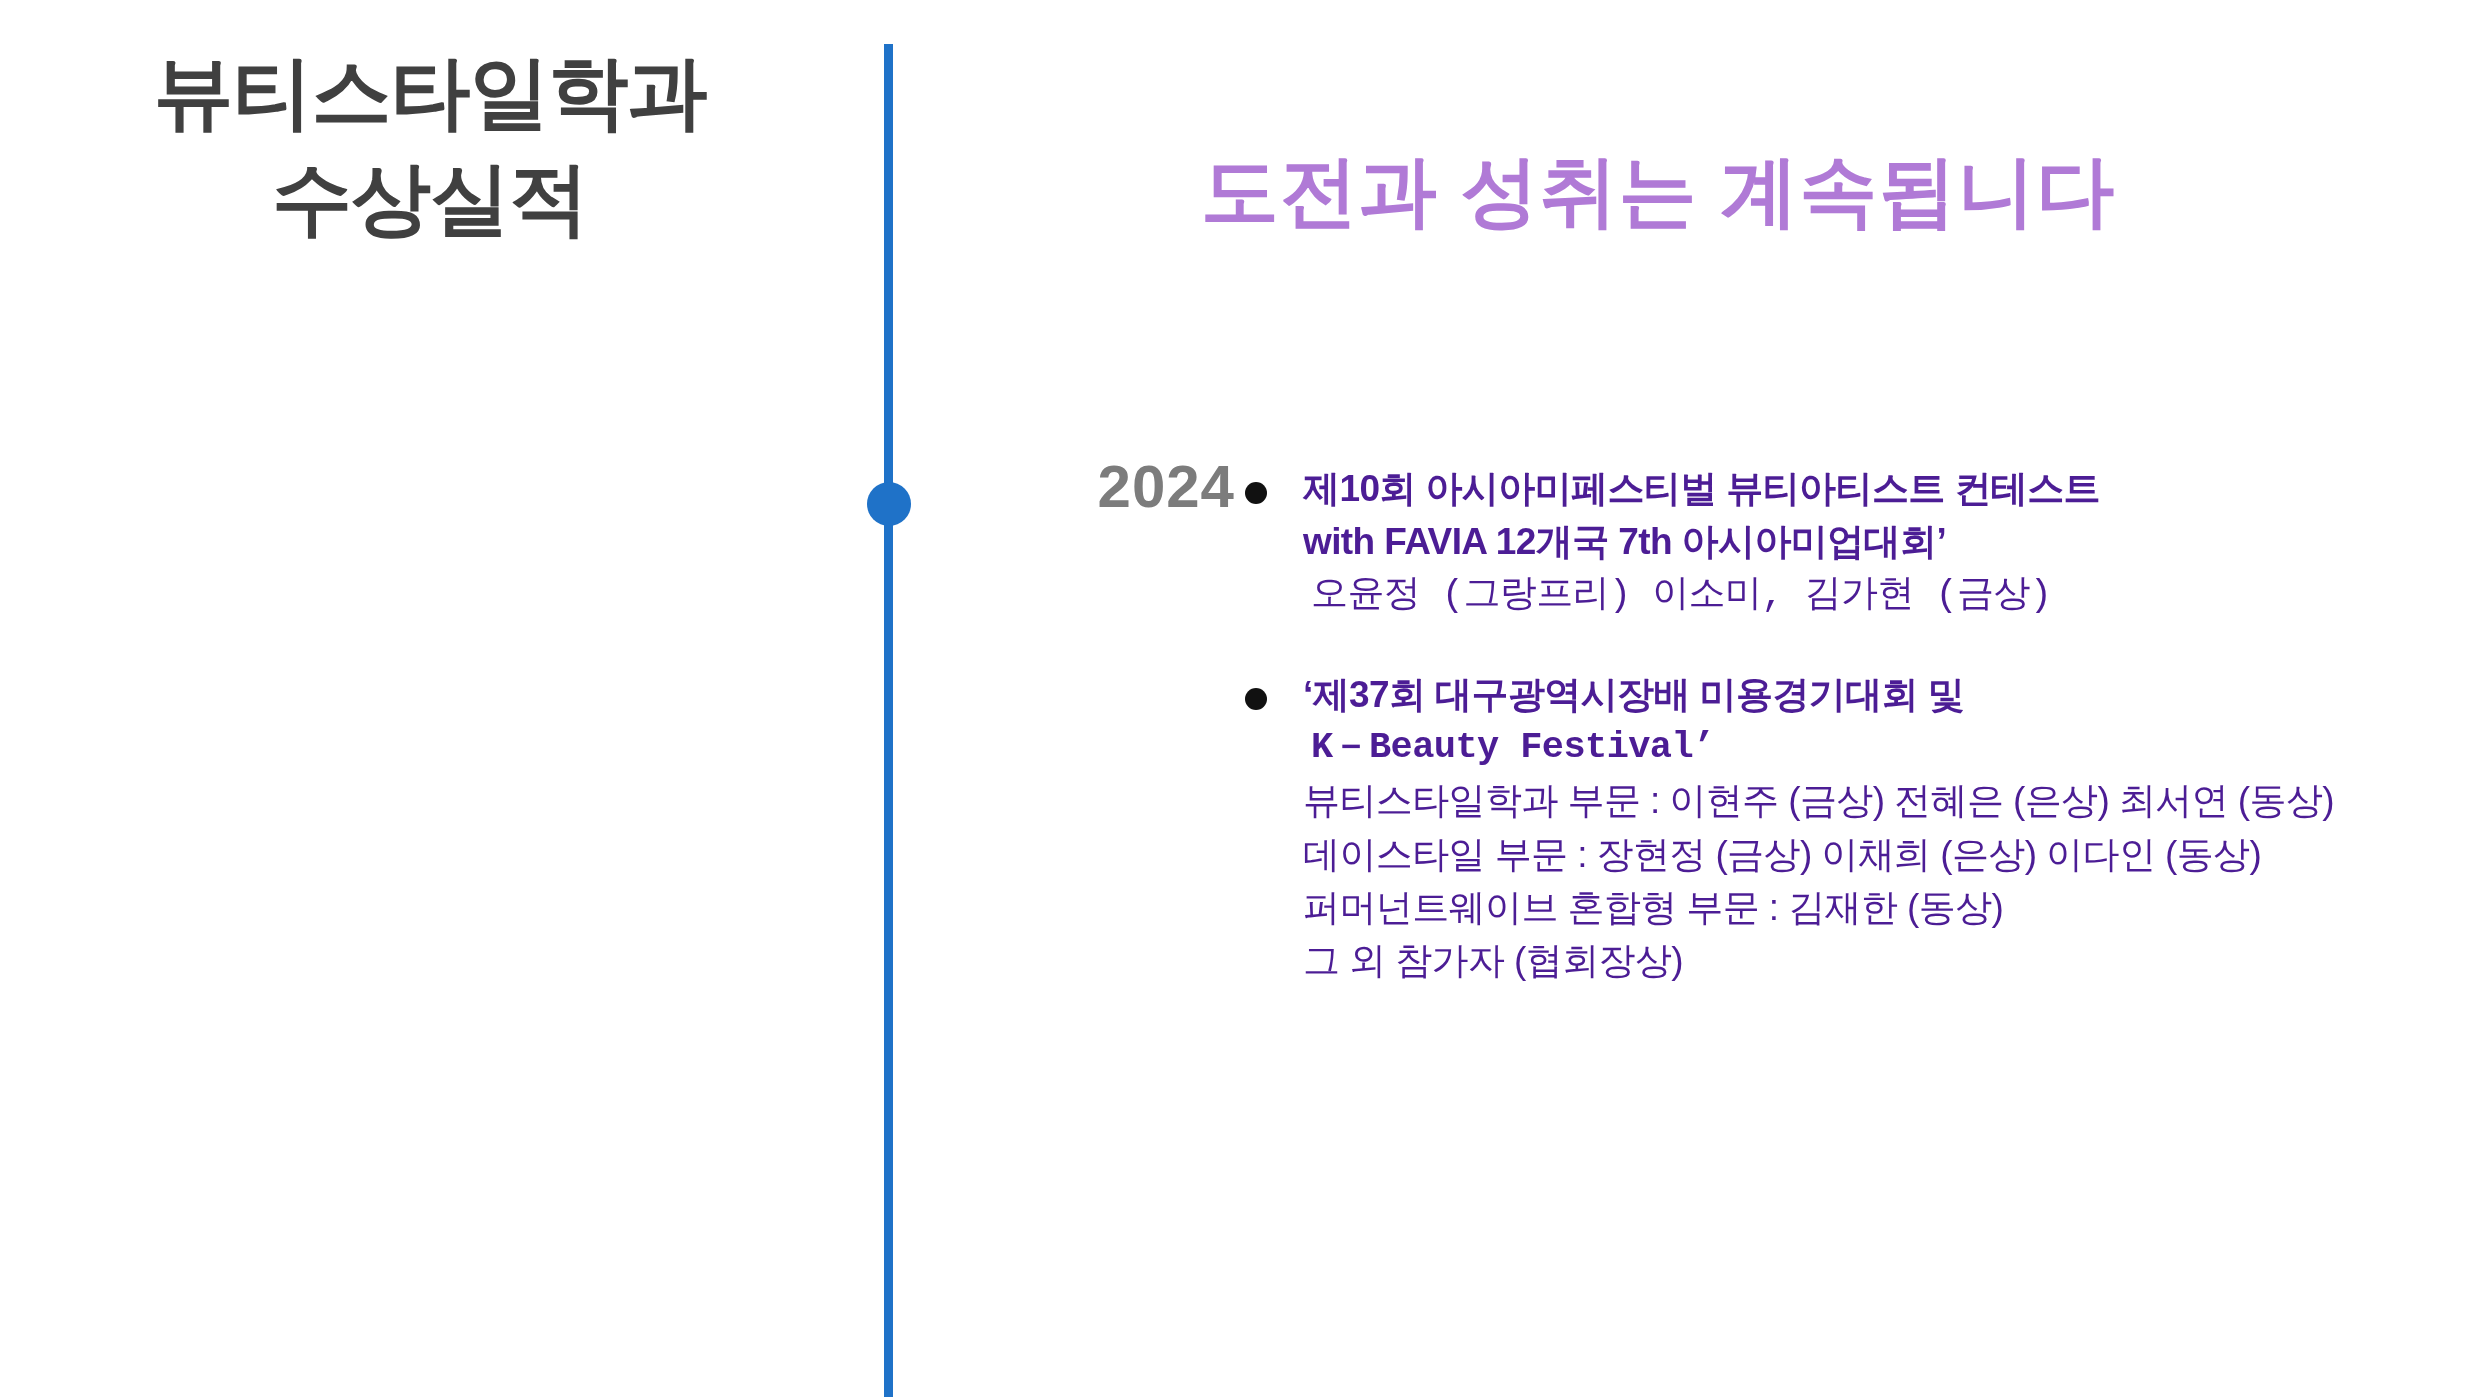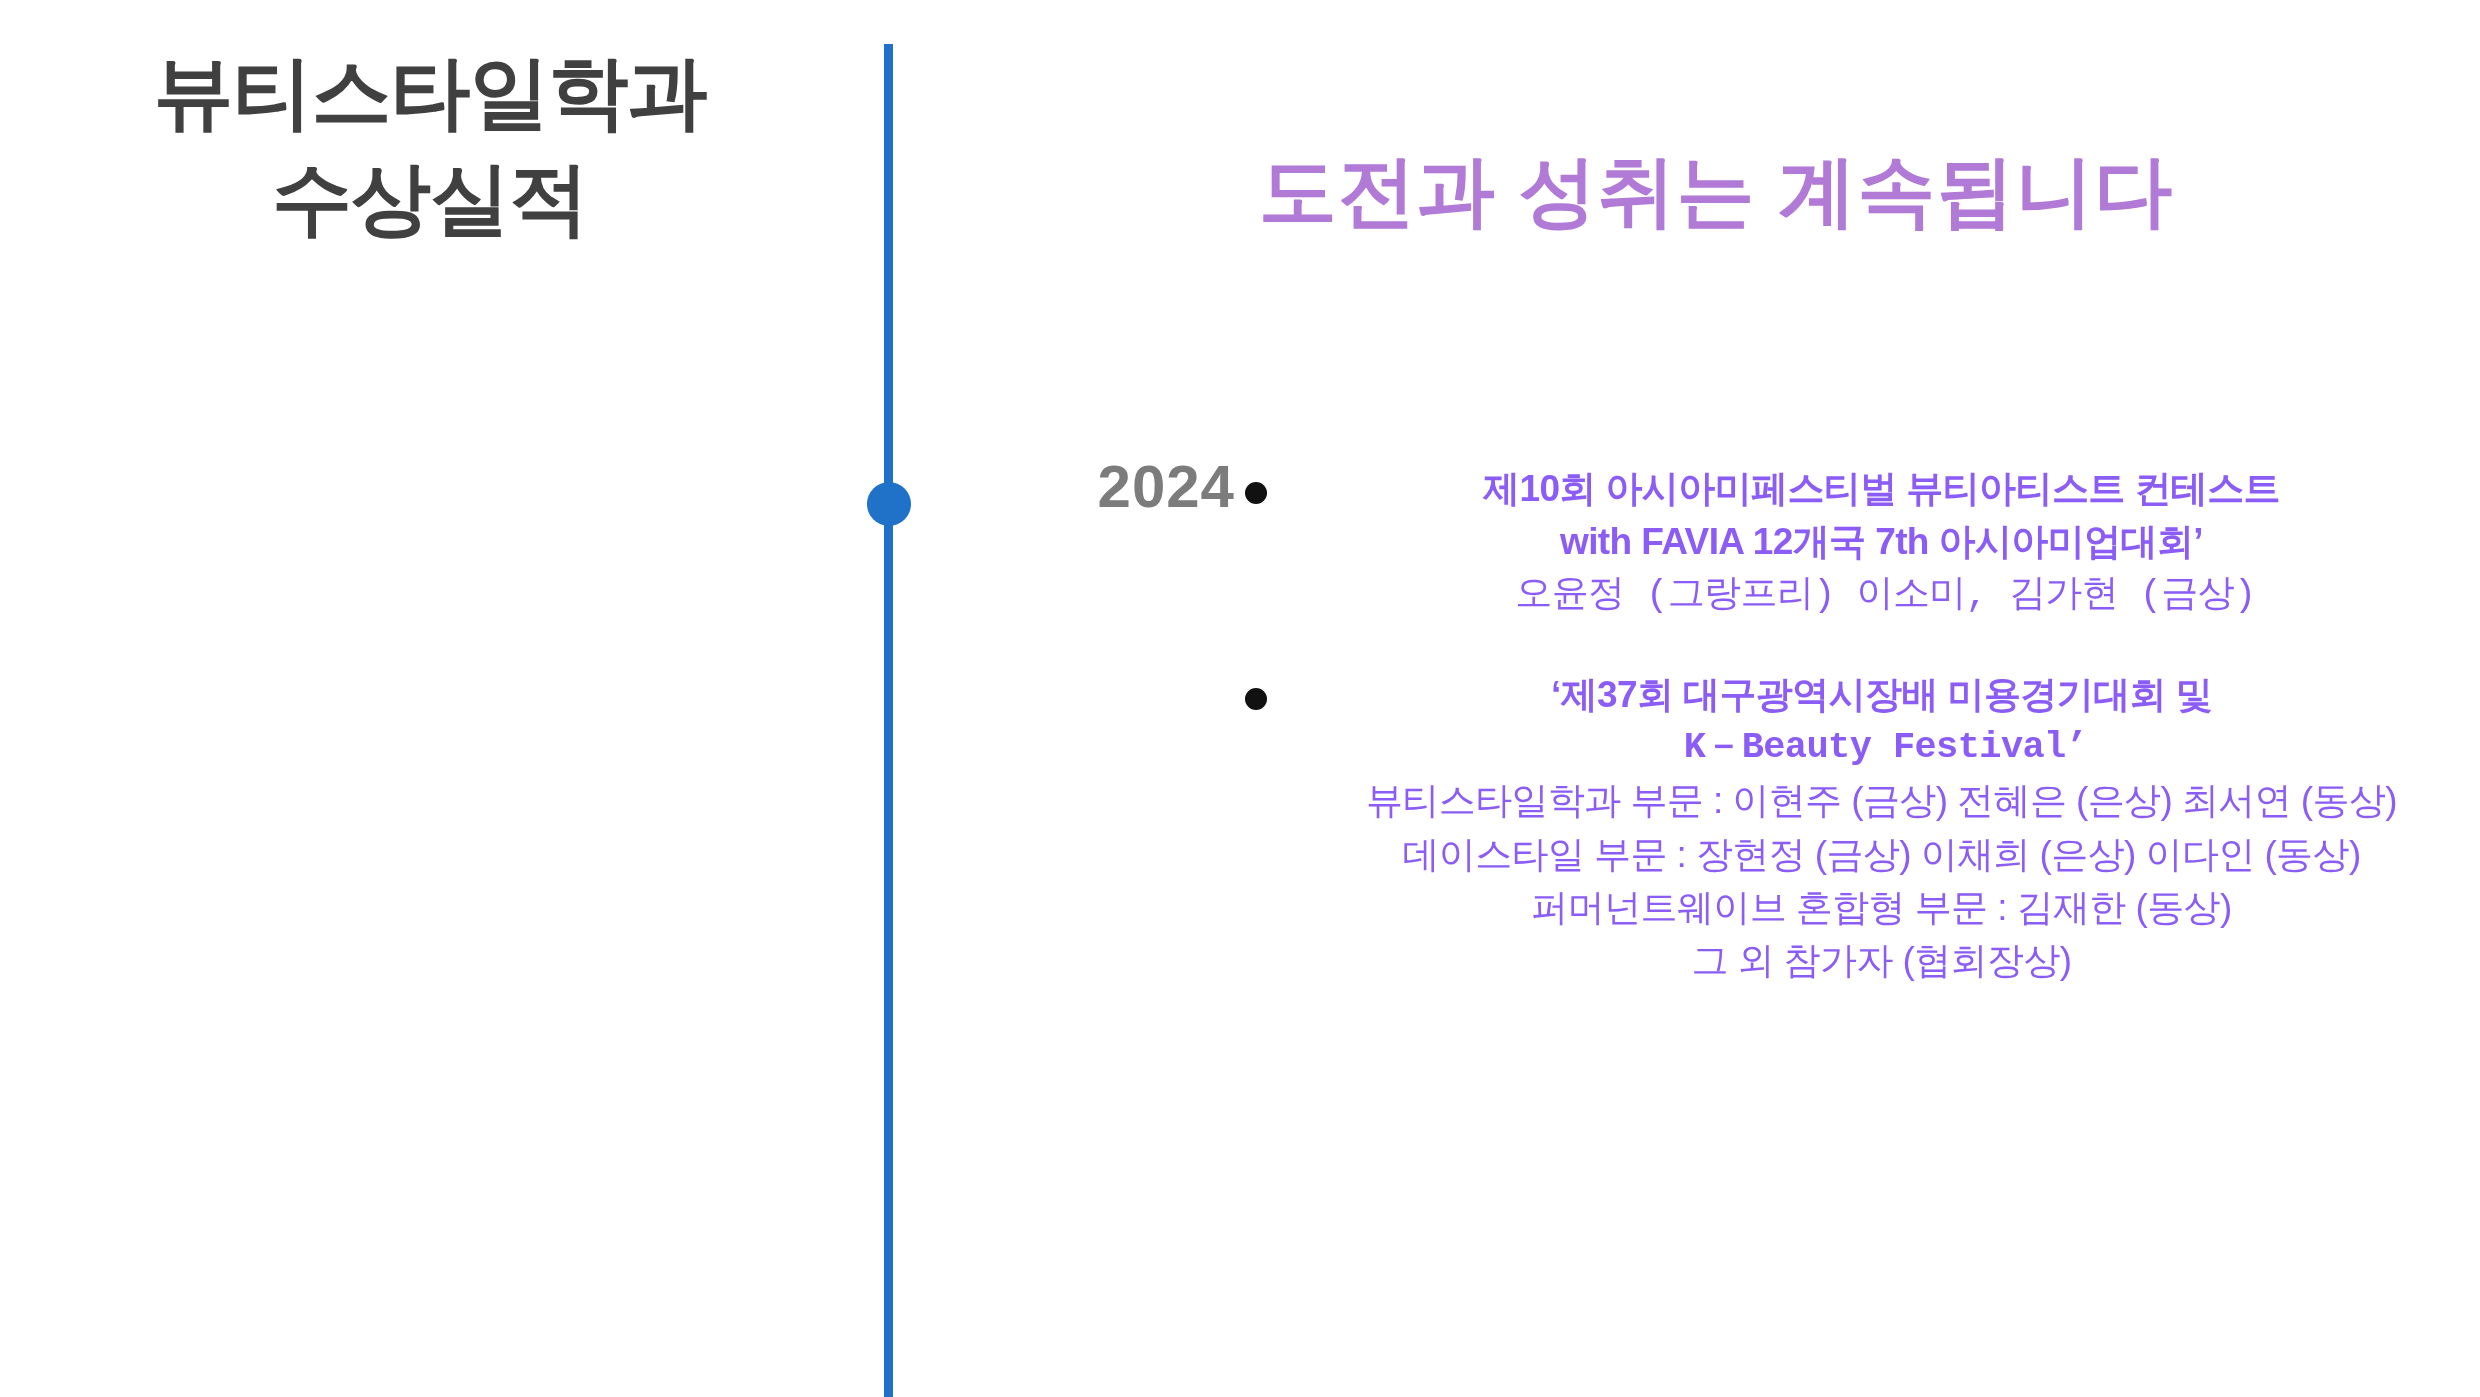--- a/index.html
+++ b/index.html
@@ -48,21 +48,21 @@
     top: 482px;
     width: 44px;
     height: 44px;
     border-radius: 50%;
     background: #1f72c8;
   }
 
   
   .main-heading {
     position: absolute;
-    left: 966px;
+    left: 908px;
     top: 140px;
     width: 1500px;
     text-align: center;
     color: #b07ad6;
     font-weight: bold;
     font-size: 78px;
     letter-spacing: 1px;
     white-space: nowrap;
   }
 
@@ -98,24 +98,23 @@
     height: 22px;
     border-radius: 50%;
     background: #111111;
   }
   .entry-body {
     margin-left: 58px;
   }
   .entry-line {
     font-size: 37px;
     line-height: 1.44;
-    color: #8b5cf6;
+    color: #4c1d95;
     letter-spacing: -0.6px;
     white-space: nowrap;
-    text-align: center;
   }
   .entry-line.bold {
     font-weight: bold;
   }
   .entry-line.indent {
     padding-left: 8px;
     font-family: Liberation Mono, monospace;
   }
 </style>
 </head>

